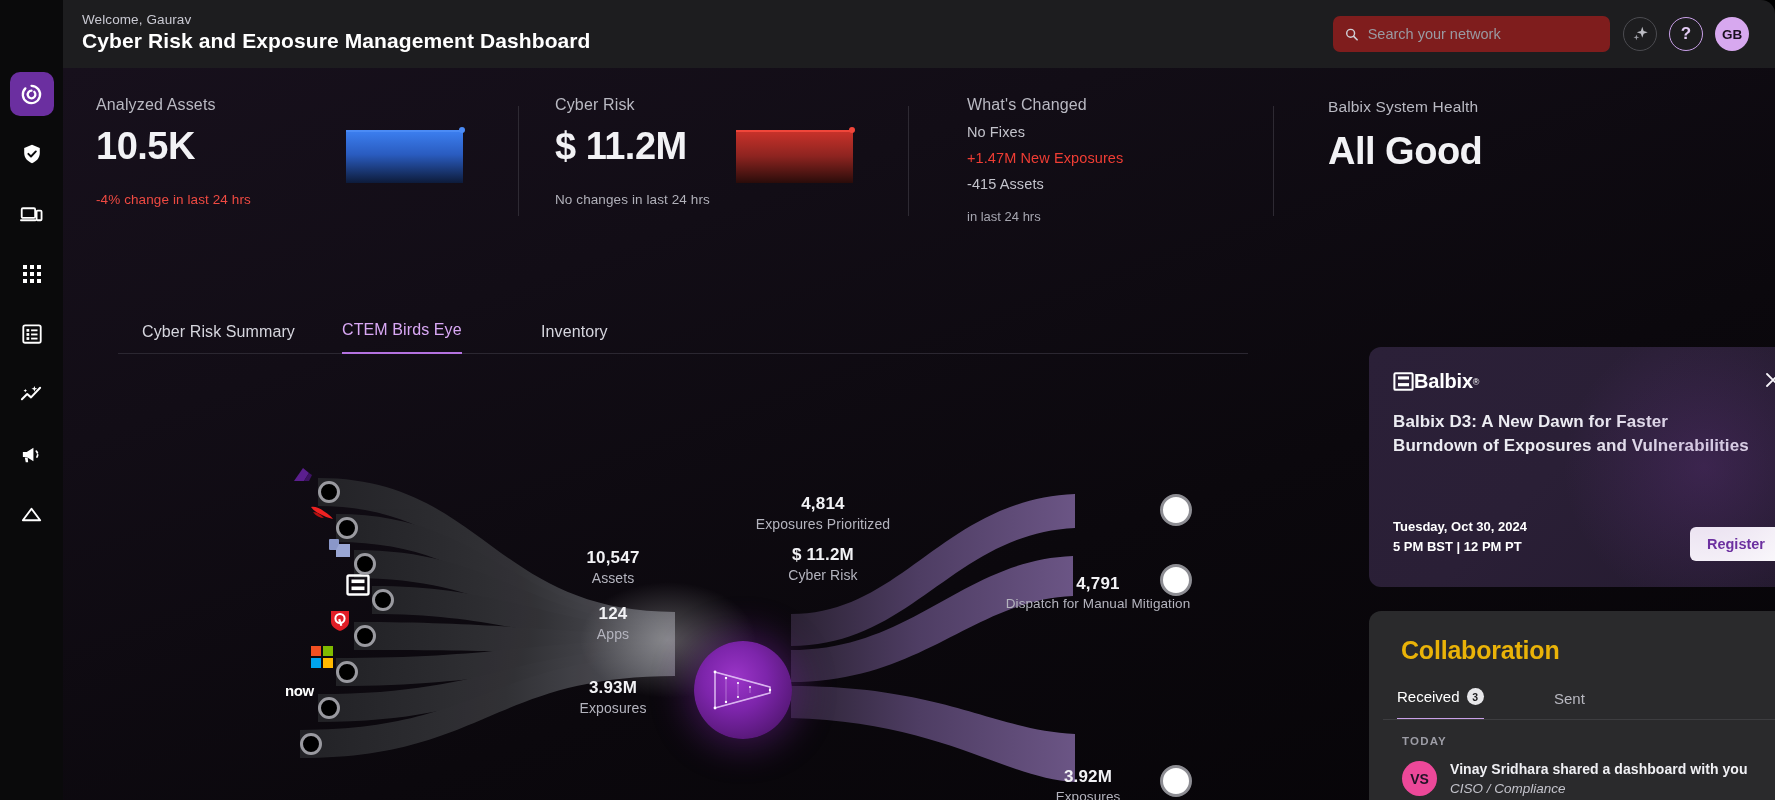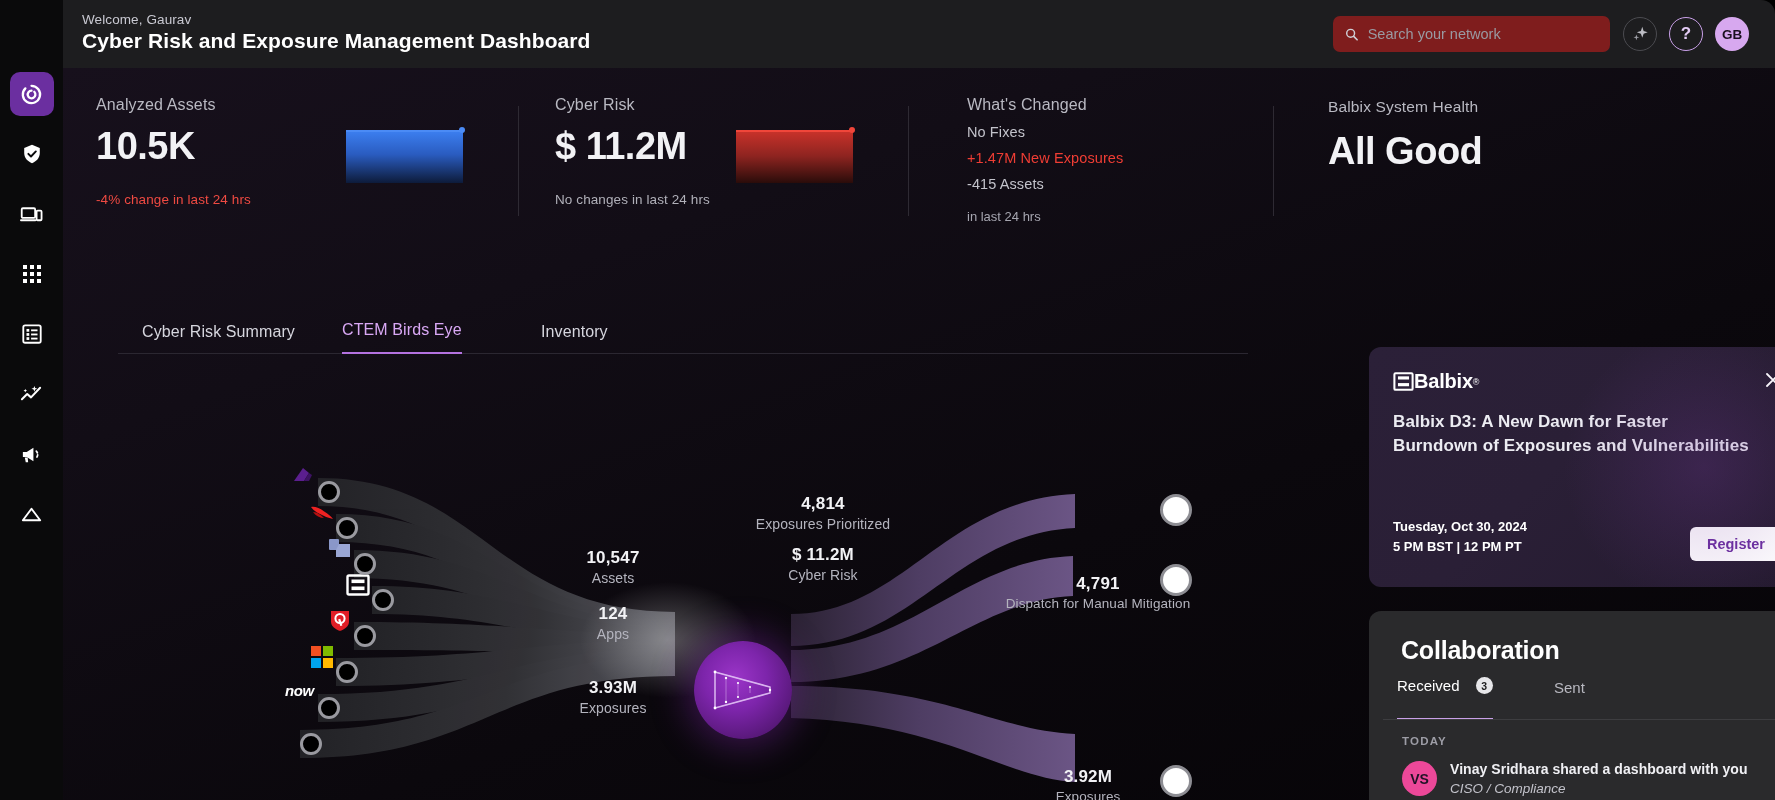--- a/index.html
+++ b/index.html
@@ -146,23 +146,23 @@
   #promo-btn{
     position:absolute; right:22px; bottom:26px; background:#fff; color:#6b2fa0;
     font-size:14.5px; font-weight:600; padding:9px 17px; border-radius:6px; border:0;
     font-family:inherit; cursor:pointer;
   }
 
   #collab{
     position:absolute; left:1306px; top:543px; width:435px; height:260px; border-radius:12px;
     background:#2a2a2c; overflow:hidden;
   }
-  #collab-title{ position:absolute; left:32px; top:25px; font-size:25px; font-weight:700; color:#ffffff; letter-spacing:-.2px; }
+  #collab-title{ position:absolute; left:32px; top:25px; font-size:25px; font-weight:700; color:#eab308; letter-spacing:-.2px; }
   #collab-tabs{ position:absolute; left:28px; top:73px; width:380px; height:36px; }
-  .ctab{ position:absolute; bottom:0; font-size:15px; color:#b8b8c0; cursor:pointer; padding-bottom:24px; display:flex; align-items:flex-end; gap:16px; }
+  .ctab{ position:absolute; bottom:0; font-size:15px; color:#b8b8c0; cursor:pointer; padding-bottom:13px; display:flex; align-items:flex-end; gap:7px; }
   .ctab.active{ color:#fff; border-bottom:2.5px solid #c9a0e8; }
   .cbadge{
     width:17px; height:17px; border-radius:50%; background:#e7e7ea; color:#1c1c1e;
     font-size:10.5px; font-weight:700; display:flex; align-items:center; justify-content:center;
   }
   #ctabs-rule{ position:absolute; left:14px; top:108px; width:410px; height:1px; background:#3d3d40; }
   .cgroup{ position:absolute; left:33px; font-size:11.5px; font-weight:600; color:#9d9da6; letter-spacing:1.2px; }
   #c-today{ top:124px; }
   #c-item{ position:absolute; left:33px; top:150px; width:372px; display:flex; gap:13px; align-items:center; }
   #c-avatar{
@@ -302,21 +302,21 @@
       </div>
       <div class="srcicon" style="left:246px; top:266px;">
         <svg width="26" height="26" viewBox="0 0 26 26">
             <rect x="2" y="2" width="10" height="10" fill="#f25022"></rect>
             <rect x="14" y="2" width="10" height="10" fill="#7fba00"></rect>
             <rect x="2" y="14" width="10" height="10" fill="#00a4ef"></rect>
             <rect x="14" y="14" width="10" height="10" fill="#ffb900"></rect>
           </svg>
       </div>
       <div class="srcicon" style="left:222px; top:304px; width:40px;">
-        <span style="font-size:15px;font-weight:700;color:#fff;letter-spacing:-.4px;font-style:italic;">now</span>
+        <span style="font-size:15px;font-weight:700;color:#fff;letter-spacing:-.4px;">now</span>
       </div>
 
       <div class="node-ring src-ring" style="left:255px; top:103px;"></div>
       <div class="node-ring src-ring" style="left:273px; top:139px;"></div>
       <div class="node-ring src-ring" style="left:291px; top:175px;"></div>
       <div class="node-ring src-ring" style="left:309px; top:211px;"></div>
       <div class="node-ring src-ring" style="left:291px; top:247px;"></div>
       <div class="node-ring src-ring" style="left:273px; top:283px;"></div>
       <div class="node-ring src-ring" style="left:255px; top:319px;"></div>
       <div class="node-ring src-ring" style="left:237px; top:355px;"></div>

